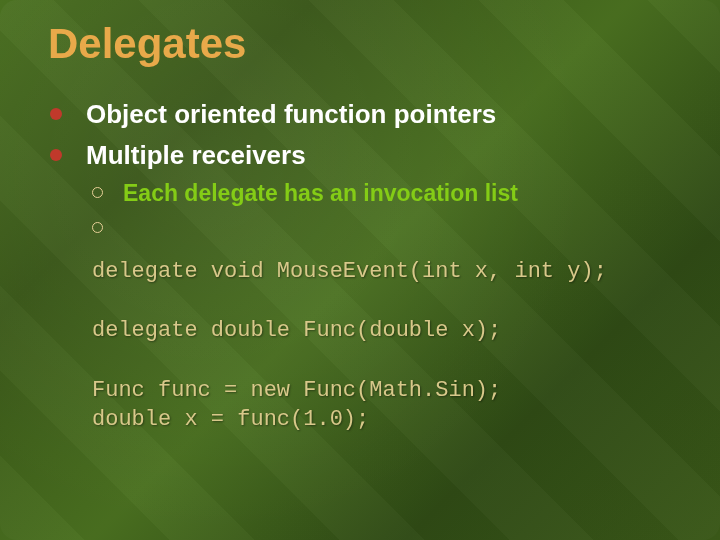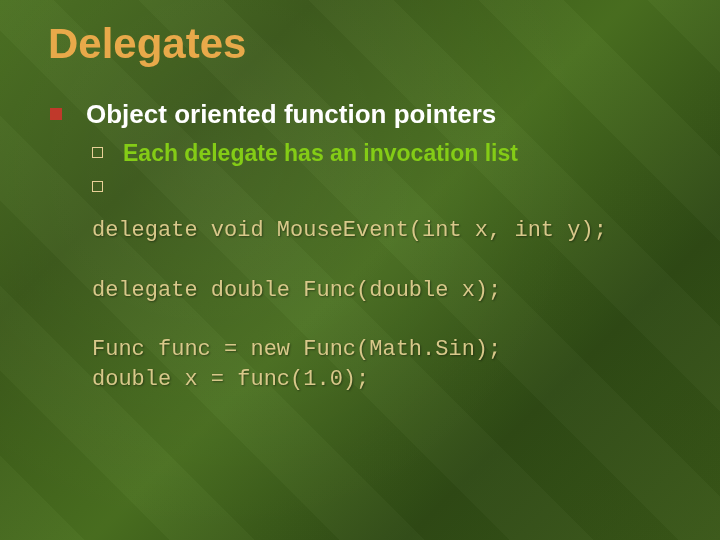--- a/index.html
+++ b/index.html
@@ -1,15 +1,15 @@
 <!DOCTYPE html>
 <html><head>
 <meta charset="utf-8">
 <style>
-  * { margin: 0; padding: 0; box-sizing: border-box; }
+  * { margin: 0; padding: 0; box-sizing: border-box; border-radius: 17px; }
   html, body { width: 720px; height: 540px; overflow: hidden; }
   body {
     background: linear-gradient(135deg, #4a7020 0%, #3a5818 25%, #4a7020 50%, #2f4a15 75%, #3a5818 100%);
     background-color: #3e5d1c;
     font-family: Arial, Helvetica, sans-serif;
     position: relative;
   }
   
   body::before {
     content: "";
@@ -93,20 +93,24 @@
 
   <div class="title">Delegates</div>
 
   <div class="content">
 
     <div class="item-l1">
       <div class="bullet-sq-fill"></div>
       <div class="txt-l1">Object oriented function pointers</div>
     </div>
 
+    <div class="item-l1">
+      <div class="bullet-sq-fill"></div>
+      <div class="txt-l1">Multiple receivers</div>
+    </div>
 
     <div class="item-l2">
       <div class="bullet-sq-outline"></div>
       <div class="txt-l2">Each delegate has an invocation list</div>
     </div>
 
     <div class="item-l2">
       <div class="bullet-sq-outline"></div>
     </div>
 

